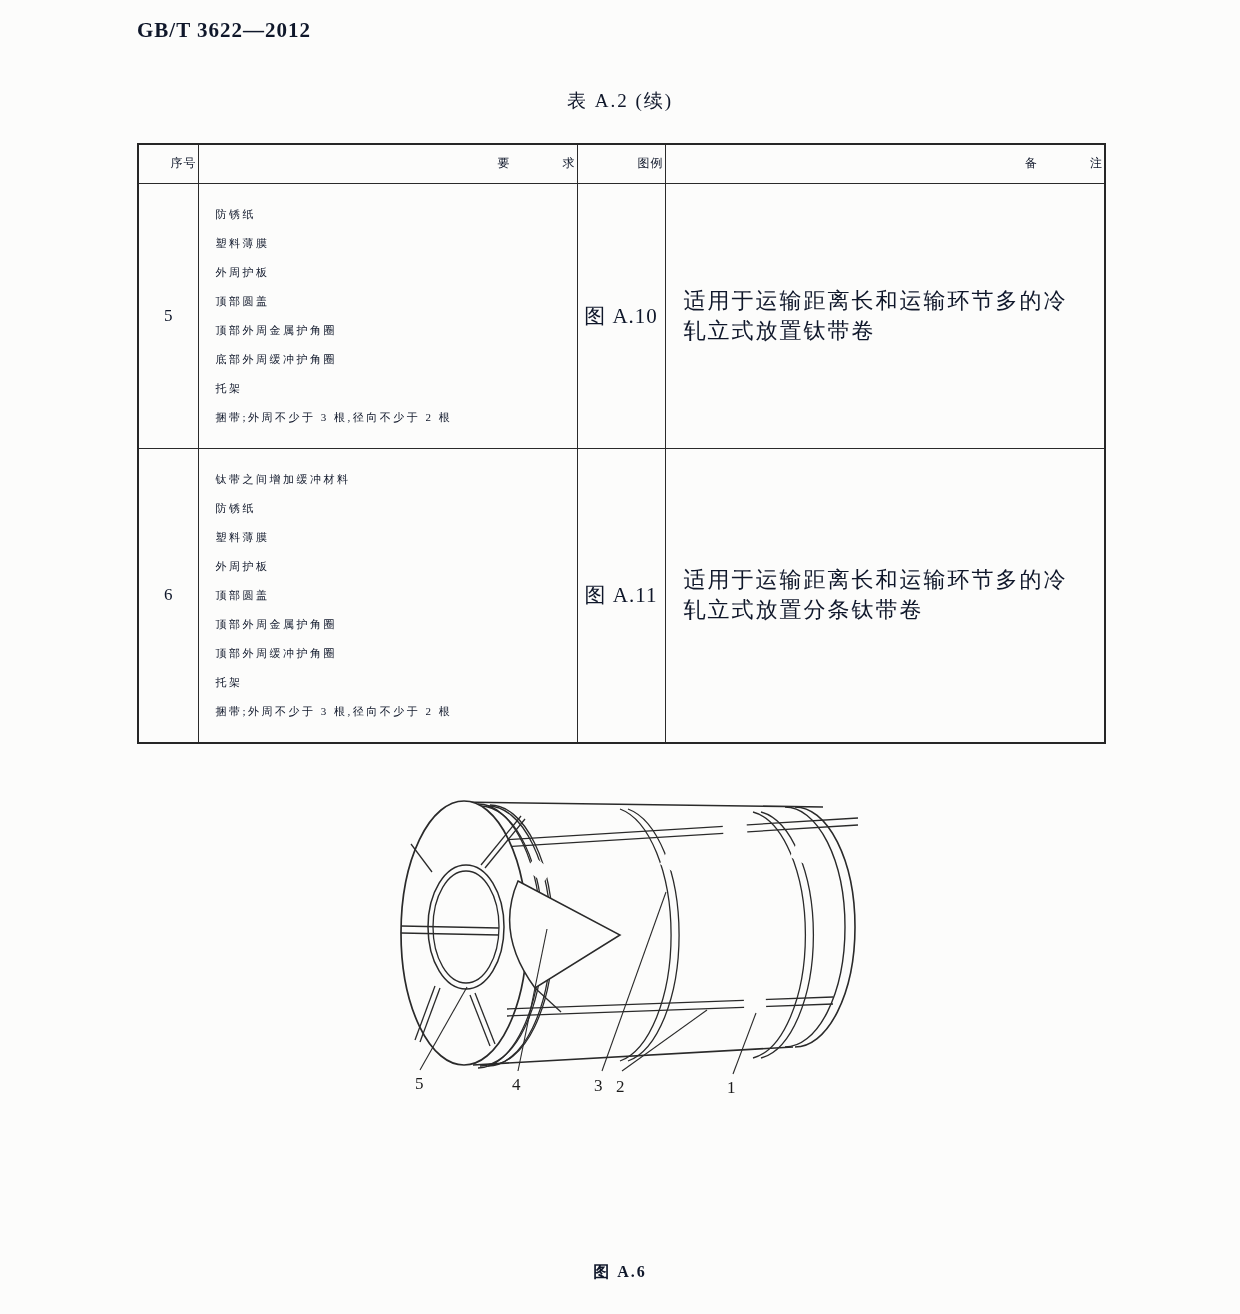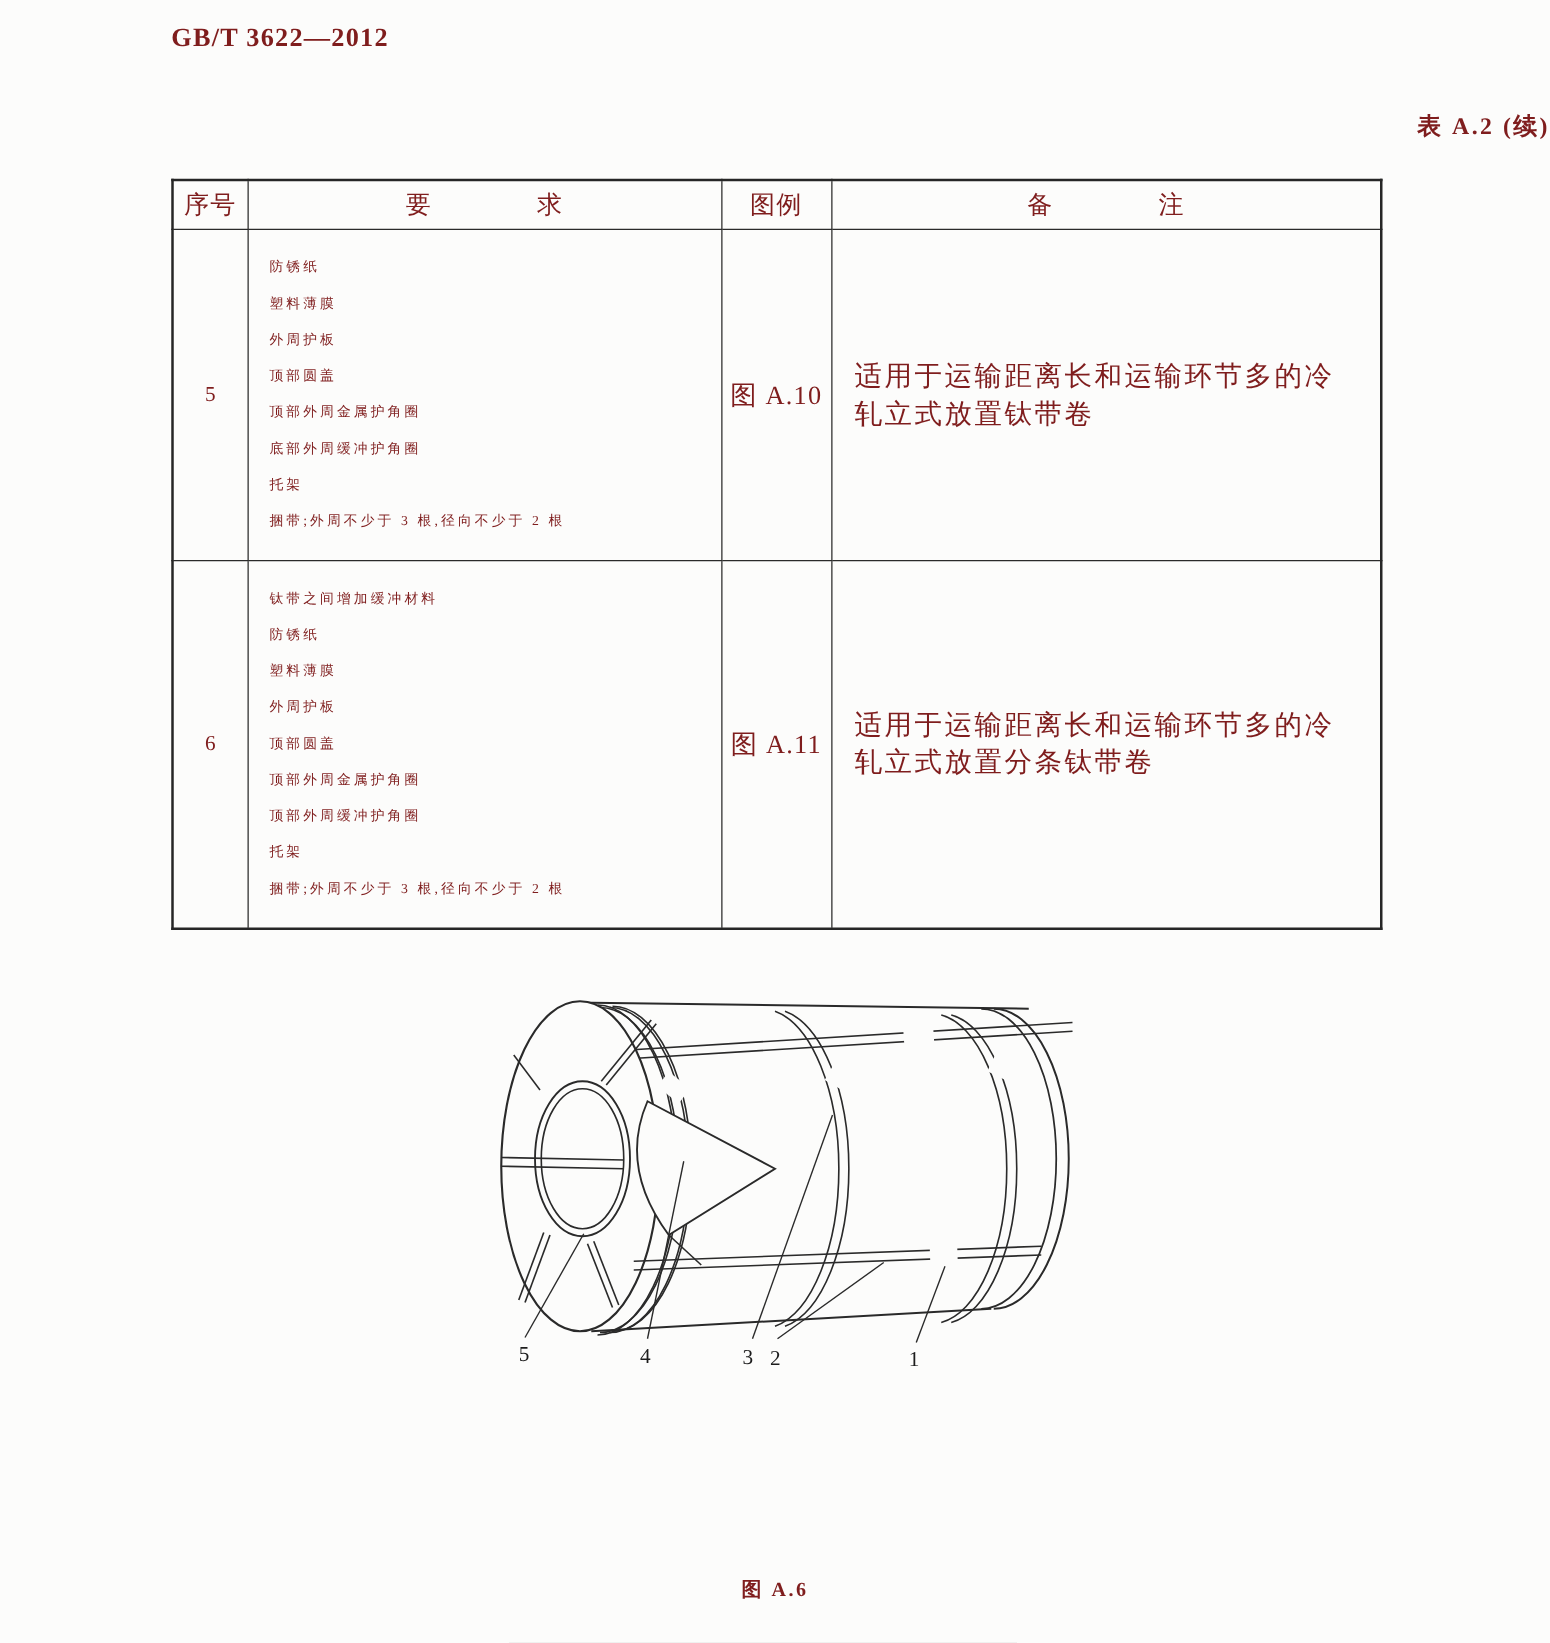--- a/index.html
+++ b/index.html
@@ -2,41 +2,41 @@
 <html><head>
 <meta charset="utf-8">
 <style>
   html,body{margin:0;padding:0;background:#e8e8e6;}
   .page{
     position:relative;
     width:1240px;height:1314px;
     margin:0 auto;
     background:#fcfcfb;
     font-family:"Liberation Serif","DejaVu Serif",serif;
-    color:#7f1d1d;
+    color:#0f172a;
     overflow:hidden;
   }
   .std-no{
     position:absolute;left:137px;top:18px;
     font-weight:bold;font-size:21px;letter-spacing:1px;
   }
   .tbl-title{
     position:absolute;top:88px;left:0;width:100%;
-    text-align:right;font-weight:bold;font-size:19px;letter-spacing:2px;
+    text-align:center;font-weight:normal;font-size:19px;letter-spacing:2px;
   }
   table.spec{
     position:absolute;left:137px;top:143px;width:967px;
     border-collapse:collapse;table-layout:fixed;
     border:2px solid #262626;
   }
   table.spec th,table.spec td{
     border:1px solid #2a2a2a;
     font-weight:normal;
   }
-  th.hdr{font-size:20px;letter-spacing:1px;text-align:center;}
+  th.hdr{font-size:12px;letter-spacing:1px;text-align:right;}
   td.idx-cell{text-align:center;font-size:17px;vertical-align:middle;}
   td.req-cell{vertical-align:middle;padding:10px 6px 10px 17px;}
   .req-line{line-height:29px;font-size:11px;letter-spacing:2.5px;white-space:nowrap;}
   td.leg-cell{text-align:center;font-size:21px;letter-spacing:1px;vertical-align:middle;}
   td.note-cell{padding:0 18px;font-size:22px;letter-spacing:2px;line-height:30px;vertical-align:middle;}
   .diagram{position:absolute;left:375px;top:788px;}
   .diagram path,.diagram line,.diagram ellipse{stroke:#2a2a2a;fill:none;}
   .diagram .fillbg{fill:#fcfcfb;}
   .diagram text{fill:#1c1c1c;font-family:"Liberation Serif","DejaVu Serif",serif;font-size:17px;}
   .legend{position:absolute;left:176px;top:1094px;}

